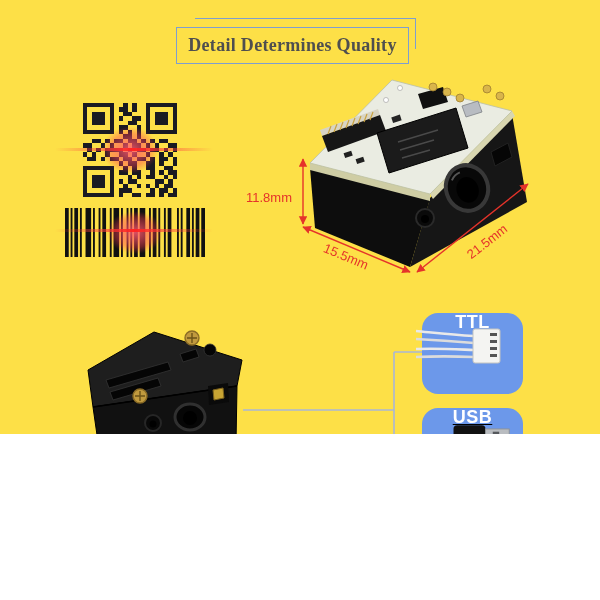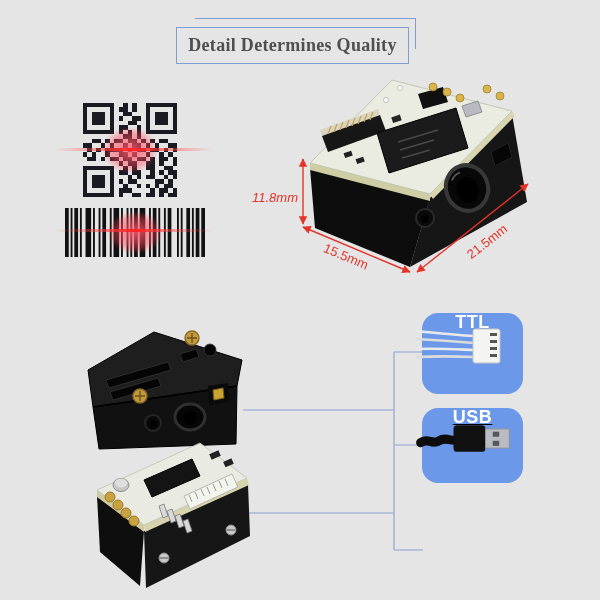--- a/index.html
+++ b/index.html
@@ -1,16 +1,16 @@
 <!DOCTYPE html>
 <html style="--card-blue: #6c98ea; --line-blue: #a9b6d6; --accent-red: #e5332a; --title-border: #7e9ecf; --title-text: #4f4f4f; --laser-red: #ff3b30; --pcb-green: #e9ebe2; --housing-black: #141414;"><head>
 <meta charset="utf-8">
 <style>
   html,body{margin:0;padding:0;background:#fff;}
-  .stage{position:relative;width:600px;height:600px;background:#e5e5e5;overflow:hidden;
+  .stage{position:relative;width:600px;height:434px;background:#fde047;overflow:hidden;
          font-family:"Liberation Sans",sans-serif;}
   
   .title-box{position:absolute;left:176px;top:27px;width:231px;height:35px;
              border:1.5px solid var(--title-border);display:flex;align-items:center;justify-content:center;}
   .title-box::before{content:"";position:absolute;left:18px;top:-10px;right:-8px;height:30px;
              border-top:1.5px solid var(--title-border);border-right:1.5px solid var(--title-border);}
   .title-text{font-family:"Liberation Serif",serif;font-weight:bold;font-size:18px;
               color:var(--title-text);letter-spacing:.3px;white-space:nowrap;}
   
   .qr-wrap{position:absolute;left:83px;top:103px;width:94px;height:94px;}
@@ -365,21 +365,21 @@
     <circle cx="137" cy="161" r="4" fill="#000"></circle>
 
     <polygon points="203,94 220,85 224,99 207,108" fill="#060606" stroke="#222"></polygon>
 
     <g>
       <line class="dim-line" x1="15" y1="101" x2="15" y2="166" marker-start="url(#arw)" marker-end="url(#arw)"></line>
       <line class="dim-line" x1="15" y1="169" x2="122" y2="214" marker-start="url(#arw)" marker-end="url(#arw)"></line>
       <line class="dim-line" x1="129" y1="214" x2="240" y2="126" marker-start="url(#arw)" marker-end="url(#arw)"></line>
     </g>
   </svg>
-  <div class="dim-label" style="left:240px;top:190px;width:58px;text-align:right;font-style:italic;">11.8mm</div>
+  <div class="dim-label" style="left:240px;top:190px;width:58px;text-align:center;">11.8mm</div>
   <div class="dim-label" style="left:316px;top:249px;width:60px;text-align:center;transform:rotate(23deg);">15.5mm</div>
   <div class="dim-label" style="left:457px;top:234px;width:60px;text-align:center;transform:rotate(-38deg);">21.5mm</div>
 
   <svg class="lines-svg" viewBox="0 0 600 600">
     <path class="conn-line" d="M243,410 H394 M247,513 H394 M394,352 V550 M394,352 H423 M394,445 H423 M394,550 H423"></path>
   </svg>
 
   <svg class="modA-svg" viewBox="0 0 185 145">
     <polygon points="18,54 84,16 172,44 167,70 23,91" fill="#1e1e1e" stroke="#000"></polygon>
     <polygon points="23,91 167,70 166,128 29,133" fill="#111" stroke="#000"></polygon>

